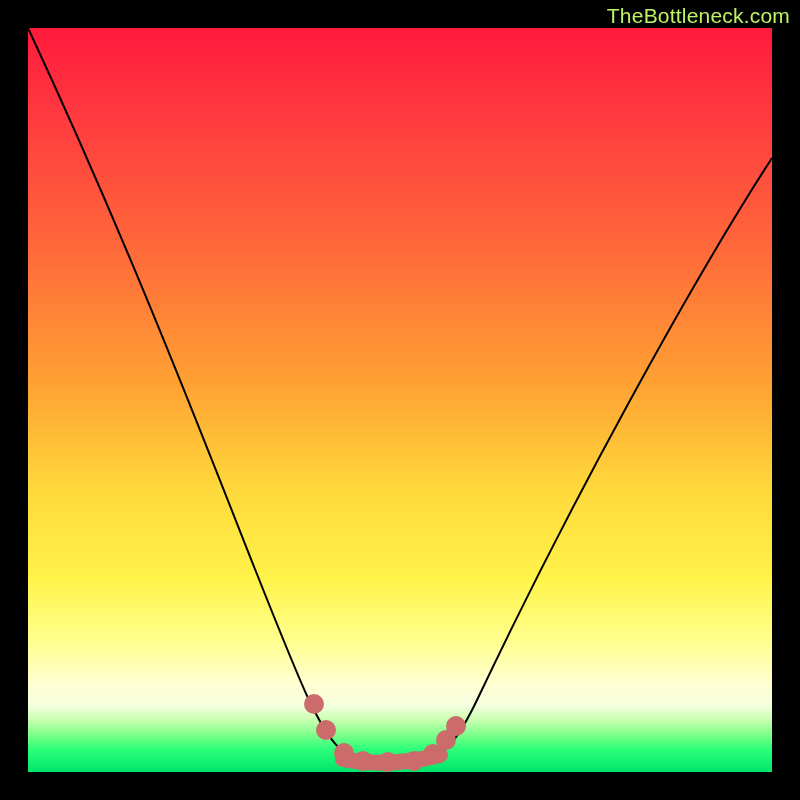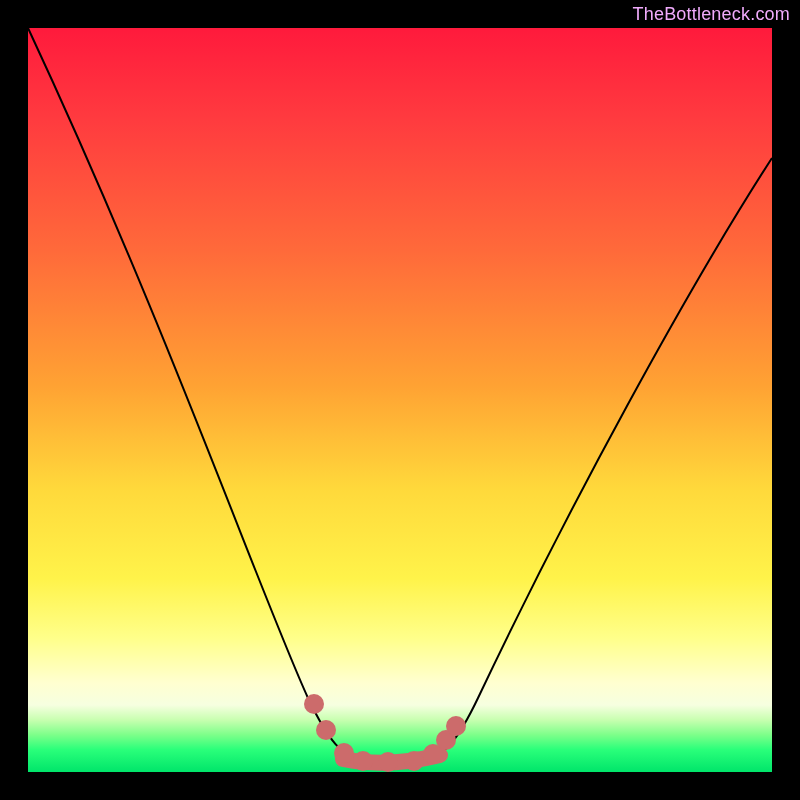--- a/index.html
+++ b/index.html
@@ -40,22 +40,22 @@
       #c8ffb0 93%,
       #7dff8a 95%,
       #2aff7a 97%,
       #00e56a 100%
     );
   }
   .watermark {
     position: absolute;
     top: 4px;
     right: 10px;
-    color: #f0abfc;
-    font-size: 18px;
+    color: #bef264;
+    font-size: 21px;
     font-weight: 500;
     letter-spacing: 0.2px;
     user-select: none;
   }
   svg.curve {
     position: absolute;
     left: 0;
     top: 0;
     width: 744px;
     height: 744px;

